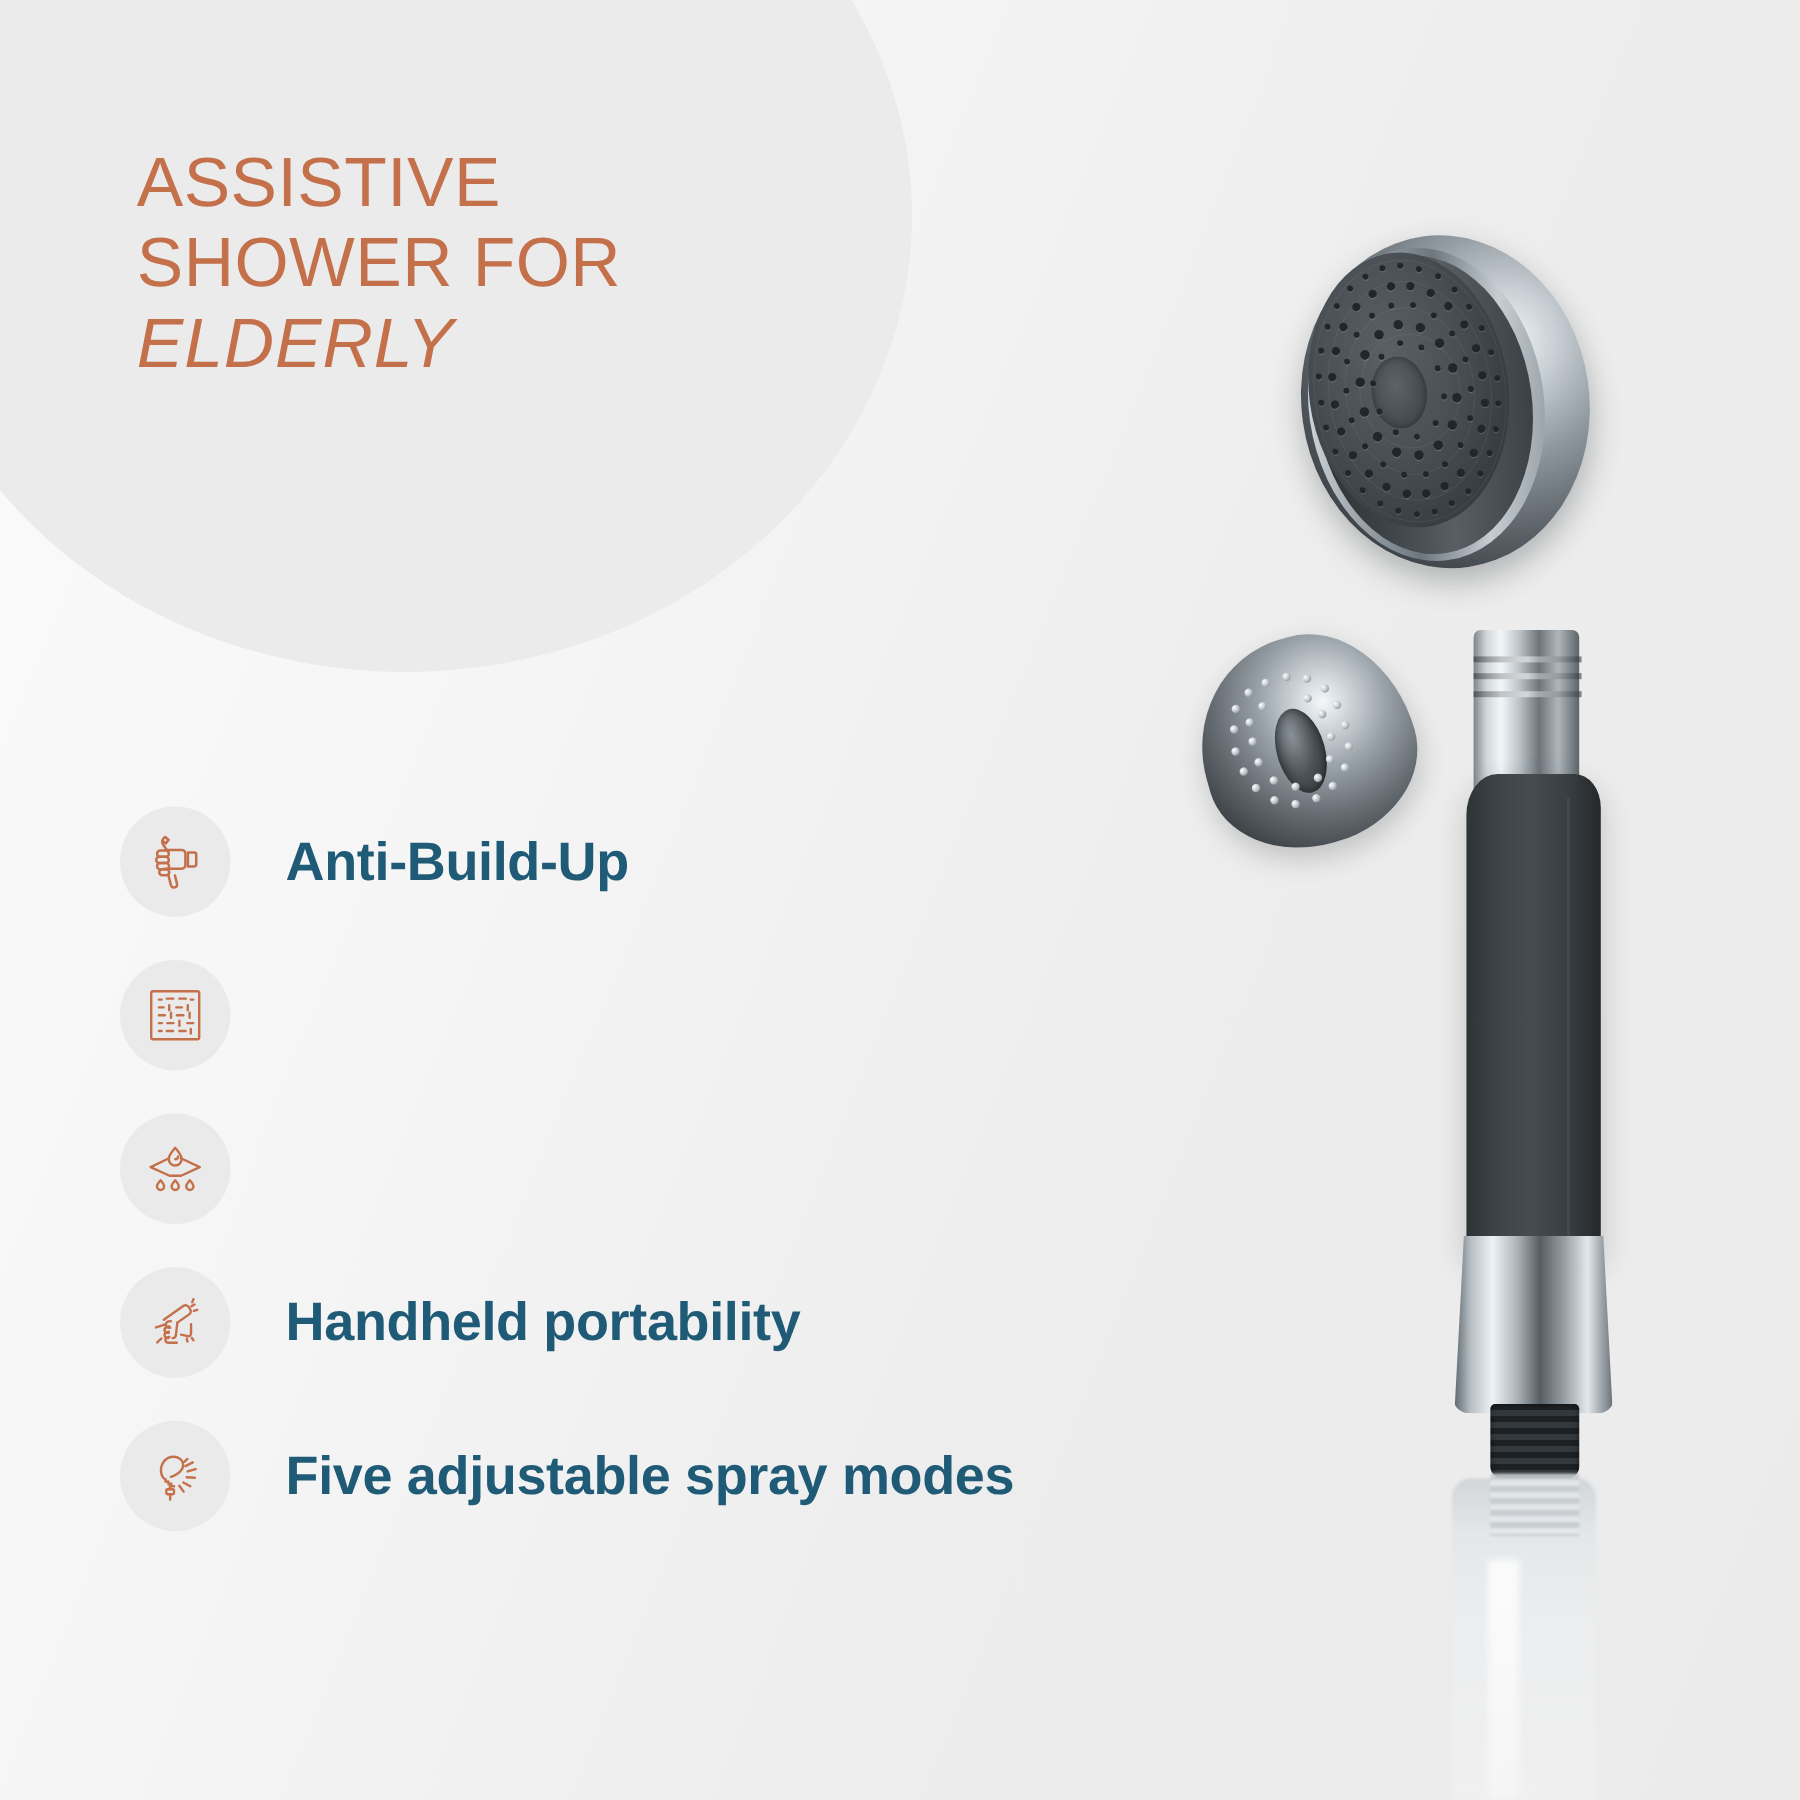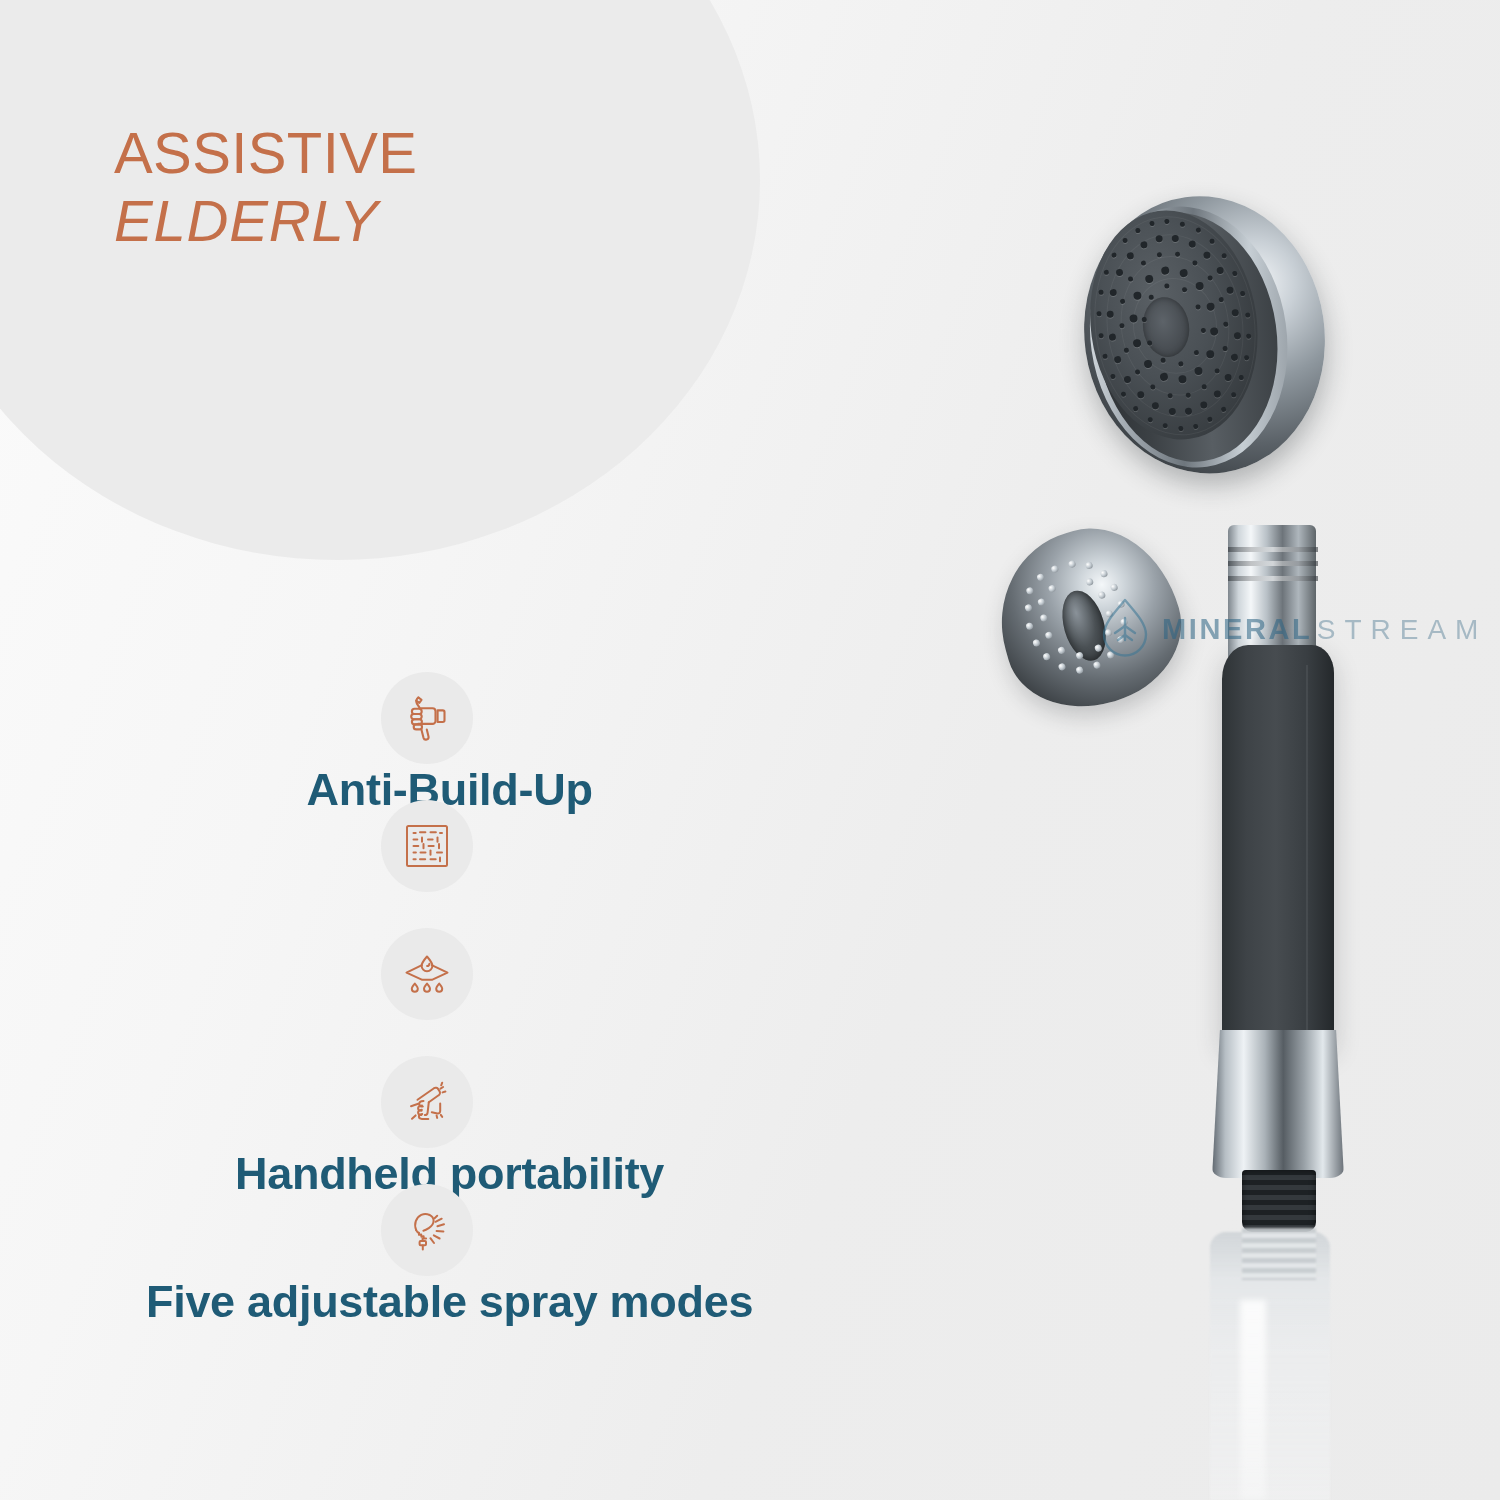--- a/index.html
+++ b/index.html
@@ -57,21 +57,20 @@
   .features {
     position: absolute;
     left: 100px;
     top: 672px;
   }
   .feature {
     display: flex;
     align-items: center;
     height: 92px;
     margin-bottom: 36px;
-    flex-direction: column;
   }
   .feature:last-child { margin-bottom: 0; }
 
   .ficon {
     flex: 0 0 auto;
     width: 92px;
     height: 92px;
     border-radius: 50%;
     background: #eaeaea;
     display: flex;
@@ -315,20 +314,21 @@
 </style>
 </head>
 <body>
 
 <div id="stage">
 
   <div class="blob"></div>
 
   <div class="headline">
     <span class="hl-line">ASSISTIVE</span>
+    <span class="hl-line">SHOWER FOR</span>
     <span class="hl-em">ELDERLY</span>
   </div>
 
   <div class="features">
 
     <div class="feature">
       <span class="ficon">
         <svg width="56" height="56" viewBox="0 0 56 56" fill="none" stroke="#c4704a" stroke-width="2.1" stroke-linecap="round" stroke-linejoin="round">
           <path d="M19.5 7.5a4.6 4.6 0 0 0-1.6 6.2l3.1 4.6"></path>
           <path d="M19.5 7.5l3 2.3-2.2 3 -3.1-2.2"></path>
@@ -583,30 +583,14 @@
     <div class="grip-seam"></div>
 
     <div class="base"></div>
     <div class="thread"></div>
   </div>
 
   <div class="reflection"></div>
   <div class="reflection-thread"></div>
   <div class="reflection-flare"></div>
 
-  <div class="watermark">
-    <span class="wm-mark">
-      <svg width="54" height="62" viewBox="0 0 54 62" fill="none" stroke="#3a7695" stroke-width="2.4" stroke-linecap="round" stroke-linejoin="round">
-        <path d="M27 4C17 16 6 27 6 38.5A21 21 0 0 0 48 38.5C48 27 37 16 27 4z"></path>
-        <path d="M27 22v22"></path>
-        <path d="M27 30l-10 7"></path>
-        <path d="M27 30l10 7"></path>
-        <path d="M27 39l-7 5"></path>
-        <path d="M27 39l7 5"></path>
-      </svg>
-    </span>
-    <span class="wm-text">
-      <span class="wm-top">MINERAL</span>
-      <span class="wm-bot">STREAM</span>
-    </span>
-  </div>
 
 </div>
 
 </body></html>

